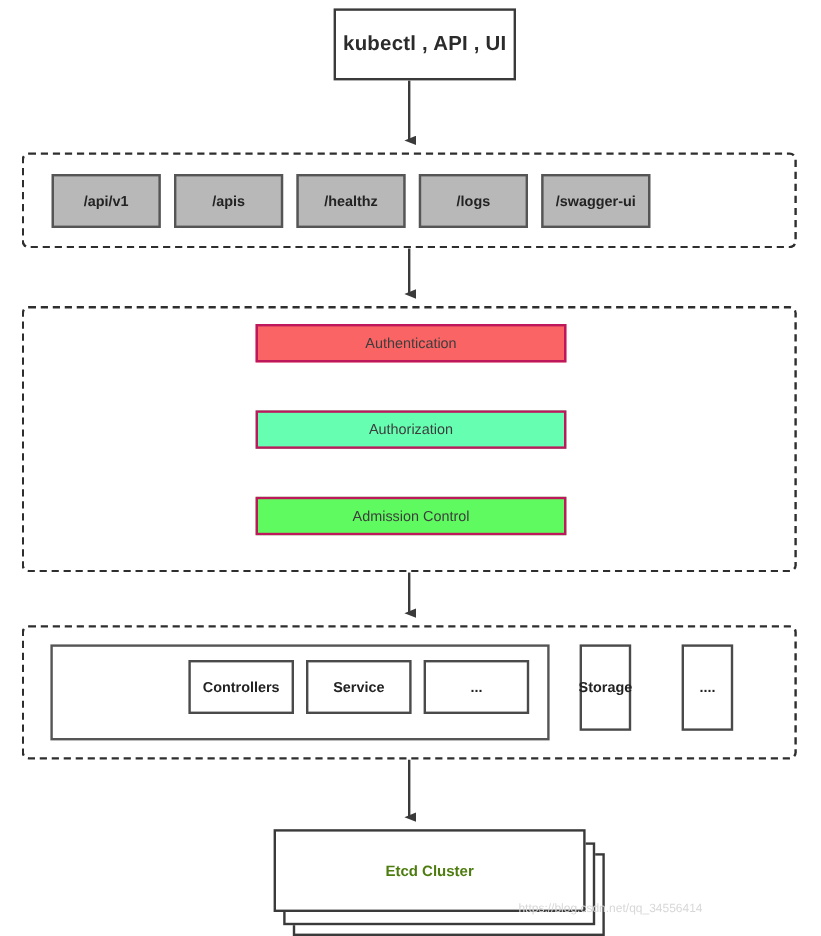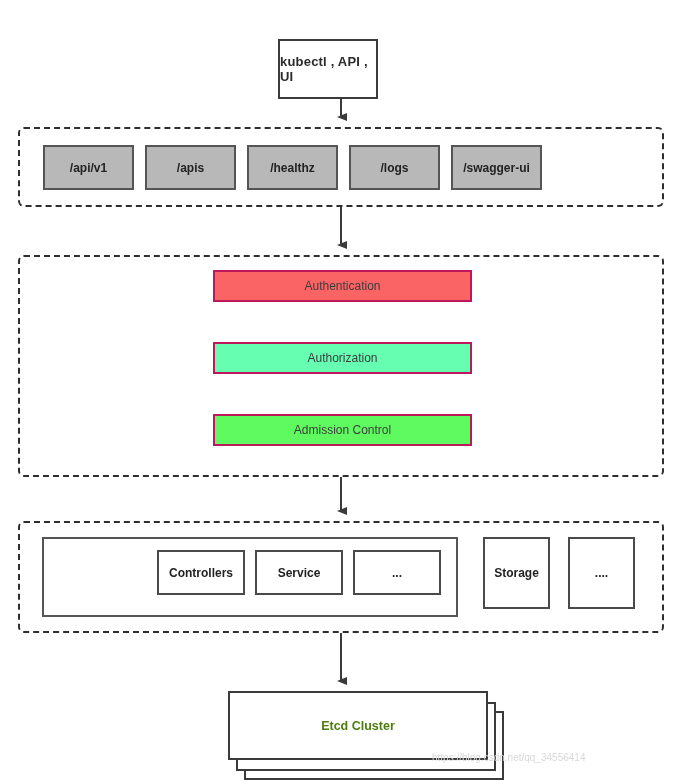--- a/index.html
+++ b/index.html
@@ -14,27 +14,26 @@
     position: relative;
     width: 684px;
     height: 780px;
     overflow: hidden;
     background: #ffffff;
   }
   .abs { position: absolute; box-sizing: border-box; }
 
   
   .client-box {
-    left: 278px; top: 7px; width: 100px; height: 60px;
+    left: 278px; top: 7px; width: 152px; height: 60px;
     border: 2px solid #3a3a3a;
     background: #ffffff;
     display: flex; align-items: center; justify-content: center;
-    font-size: 13px; font-weight: bold; color: #2b2b2b;
+    font-size: 17px; font-weight: bold; color: #2b2b2b;
     letter-spacing: .2px;
-    margin-top: 32px;
   }
 
   
   .dashed-group {
     border: 2px dashed #2e2e2e;
     border-radius: 6px;
     background: #ffffff;
   }
   #group-paths     { left: 18px; top: 127px; width: 646px; height: 80px; }
   #group-pipeline  { left: 18px; top: 255px; width: 646px; height: 222px; }
@@ -67,21 +66,21 @@
     background: #ffffff;
   }
   .res-chip {
     top: 550px; width: 88px; height: 45px;
     border: 2px solid #4a4a4a;
     background: #ffffff;
     display: flex; align-items: center; justify-content: center;
     font-size: 12px; font-weight: bold; color: #232323;
   }
   .res-chip-tall {
-    top: 537px; width: 67px; height: 72px;
+    top: 537px; width: 43px; height: 72px;
     border: 2px solid #4a4a4a;
     background: #ffffff;
     display: flex; align-items: center; justify-content: center;
     font-size: 12px; font-weight: bold; color: #232323;
   }
 
   
   .etcd-card {
     border: 2px solid #3a3a3a;
     background: #ffffff;

